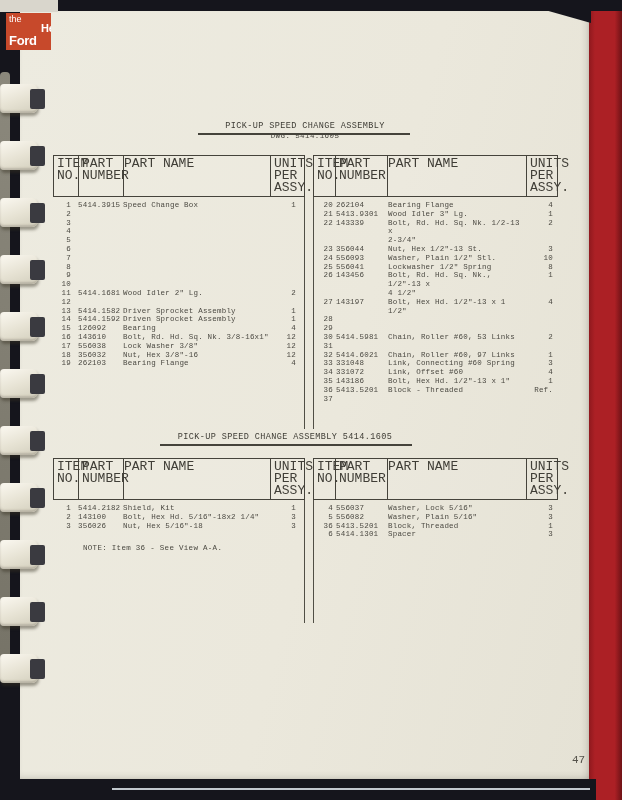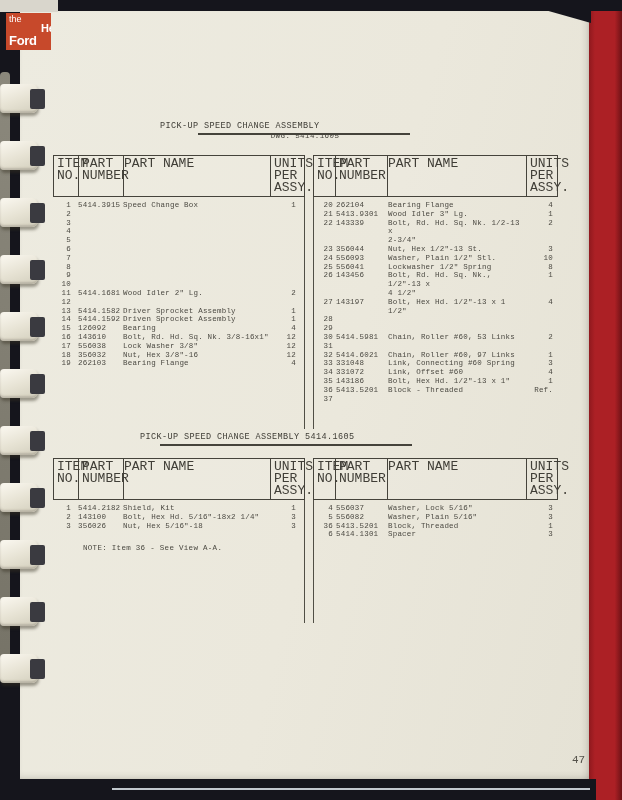--- a/index.html
+++ b/index.html
@@ -30,21 +30,21 @@
   .binding { position:absolute; left:0; top:0; width:60px; height:800px; z-index:5; pointer-events:none; }
   .spine-strip { position:absolute; left:0; top:72px; width:10px; height:604px;
     background:linear-gradient(180deg,#8b887c,#767367); border-radius:4px; }
   .loop { position:absolute; left:0; width:52px; height:34px; }
   .tooth { position:absolute; left:0; top:0; width:38px; height:29px; border-radius:4px 6px 6px 4px;
     background:linear-gradient(160deg,#f7f4eb 10%, #e6e2d3 55%, #d3cfbe 100%);
     box-shadow:1px 3px 3px rgba(55,50,35,.45), inset 0 -2px 2px rgba(90,85,70,.25); }
   .hole { position:absolute; left:30px; top:5px; width:15px; height:20px; border-radius:2px; background:#3a3a40; }
 
   
-  .title { position:absolute; font-size:8.5px; letter-spacing:.4px; color:#3e3c35; white-space:nowrap; }
+  .title { position:absolute; font-size:8.5px; letter-spacing:.4px; color:#3e3c35; white-space:nowrap; text-align:center; }
   .rule { position:absolute; height:1.5px; background:#45433b; }
   .subtitle { position:absolute; font-size:7.5px; letter-spacing:.4px; color:#46443d; white-space:nowrap; text-align:center; }
 
   .ptable { position:absolute; }
   .t-a { left:33px; top:145px; width:252px; }
   .t-b { left:293px; top:145px; width:245px; }
   .t-c { left:33px; top:448px; width:252px; }
   .t-d { left:293px; top:448px; width:245px; }
 
   .thead { display:grid; border:1.5px solid #45433b; background:rgba(255,255,255,.06); }

